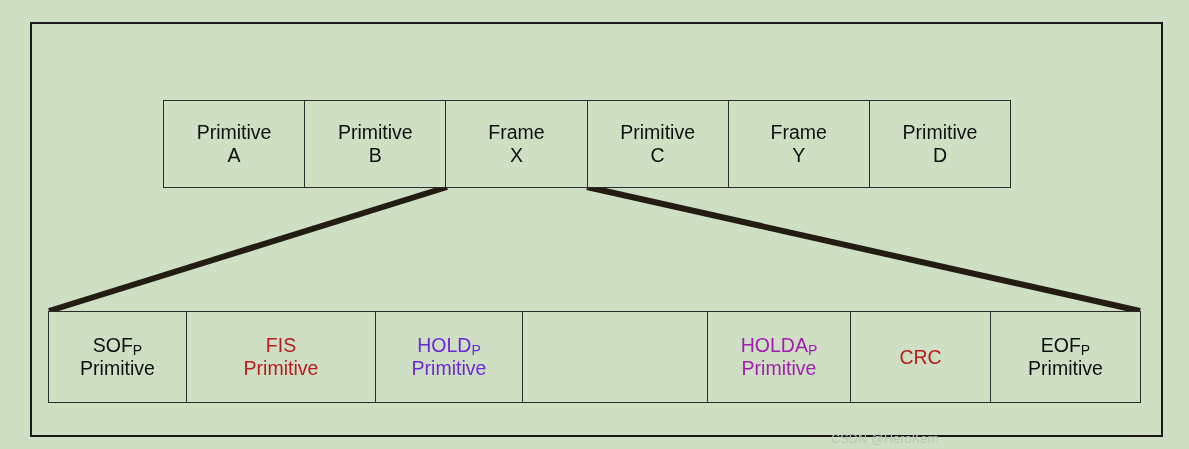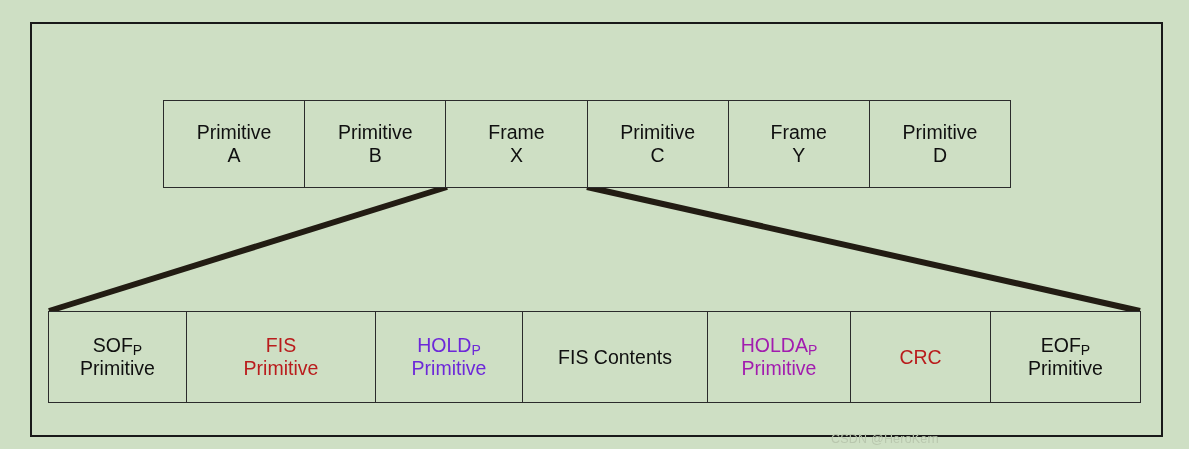--- a/index.html
+++ b/index.html
@@ -158,21 +158,21 @@
     <div class="cell w-sof" style="border-right-color: rgb(43, 43, 43); color: rgb(16, 16, 16);">
       <span class="cell-text"><span>SOF<sub>P</sub></span><br><span>Primitive</span></span>
     </div>
     <div class="cell w-fis" style="border-right-color: rgb(43, 43, 43); color: #b91c1c;">
       <span class="cell-text"><span>FIS</span><br><span>Primitive</span></span>
     </div>
     <div class="cell w-hold" style="border-right-color: rgb(43, 43, 43); color: #6d28d9;">
       <span class="cell-text"><span>HOLD<sub>P</sub></span><br><span>Primitive</span></span>
     </div>
     <div class="cell w-fiscont" style="border-right-color: rgb(43, 43, 43); color: rgb(16, 16, 16);">
-      <span class="cell-text"><span>FIS Contents</span><br></span>
+      <span class="cell-text"><br></span>
     </div>
     <div class="cell w-holda" style="border-right-color: rgb(43, 43, 43); color: #a21caf;">
       <span class="cell-text"><span>HOLDA<sub>P</sub></span><br><span>Primitive</span></span>
     </div>
     <div class="cell w-crc" style="border-right-color: rgb(43, 43, 43); color: #b91c1c;">
       <span class="cell-text"><span>CRC</span></span>
     </div>
     <div class="cell w-eof" style="border-right-color: rgb(43, 43, 43); color: rgb(16, 16, 16); align-items: center;">
       <span class="cell-text"><span>EOF<sub>P</sub></span><br><span>Primitive</span></span>
     </div>

